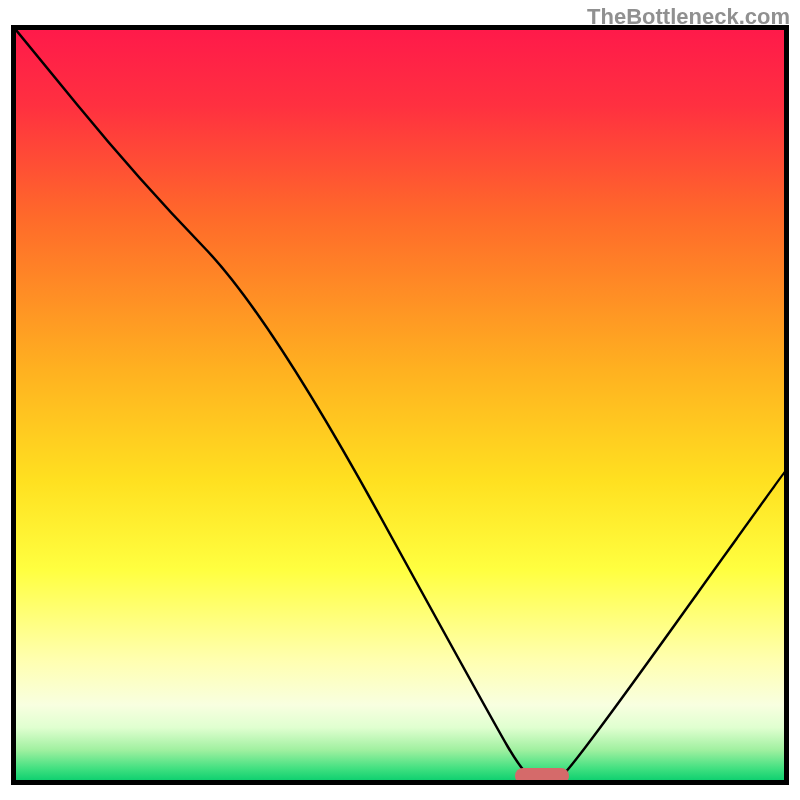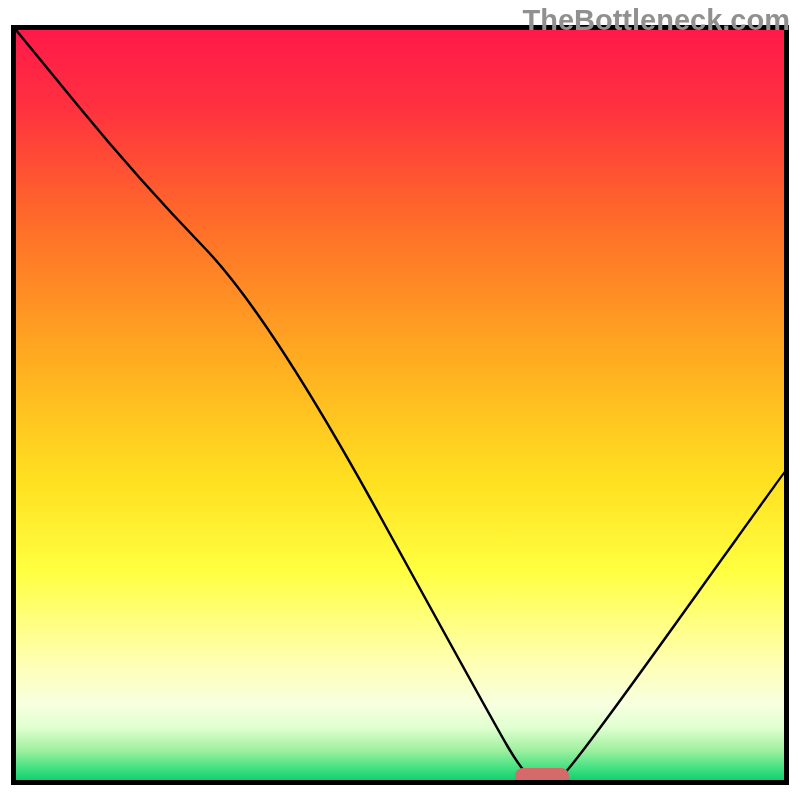--- a/index.html
+++ b/index.html
@@ -12,21 +12,21 @@
   }
   .container {
     position: relative;
     width: 800px;
     height: 800px;
   }
   .watermark {
     position: absolute;
     top: 4px;
     right: 10px;
-    font-size: 29px;
+    font-size: 22px;
     font-weight: bold;
     color: #909090;
     z-index: 10;
   }
   .plot-frame {
     position: absolute;
     left: 11px;
     top: 25px;
     width: 778px;
     height: 760px;

